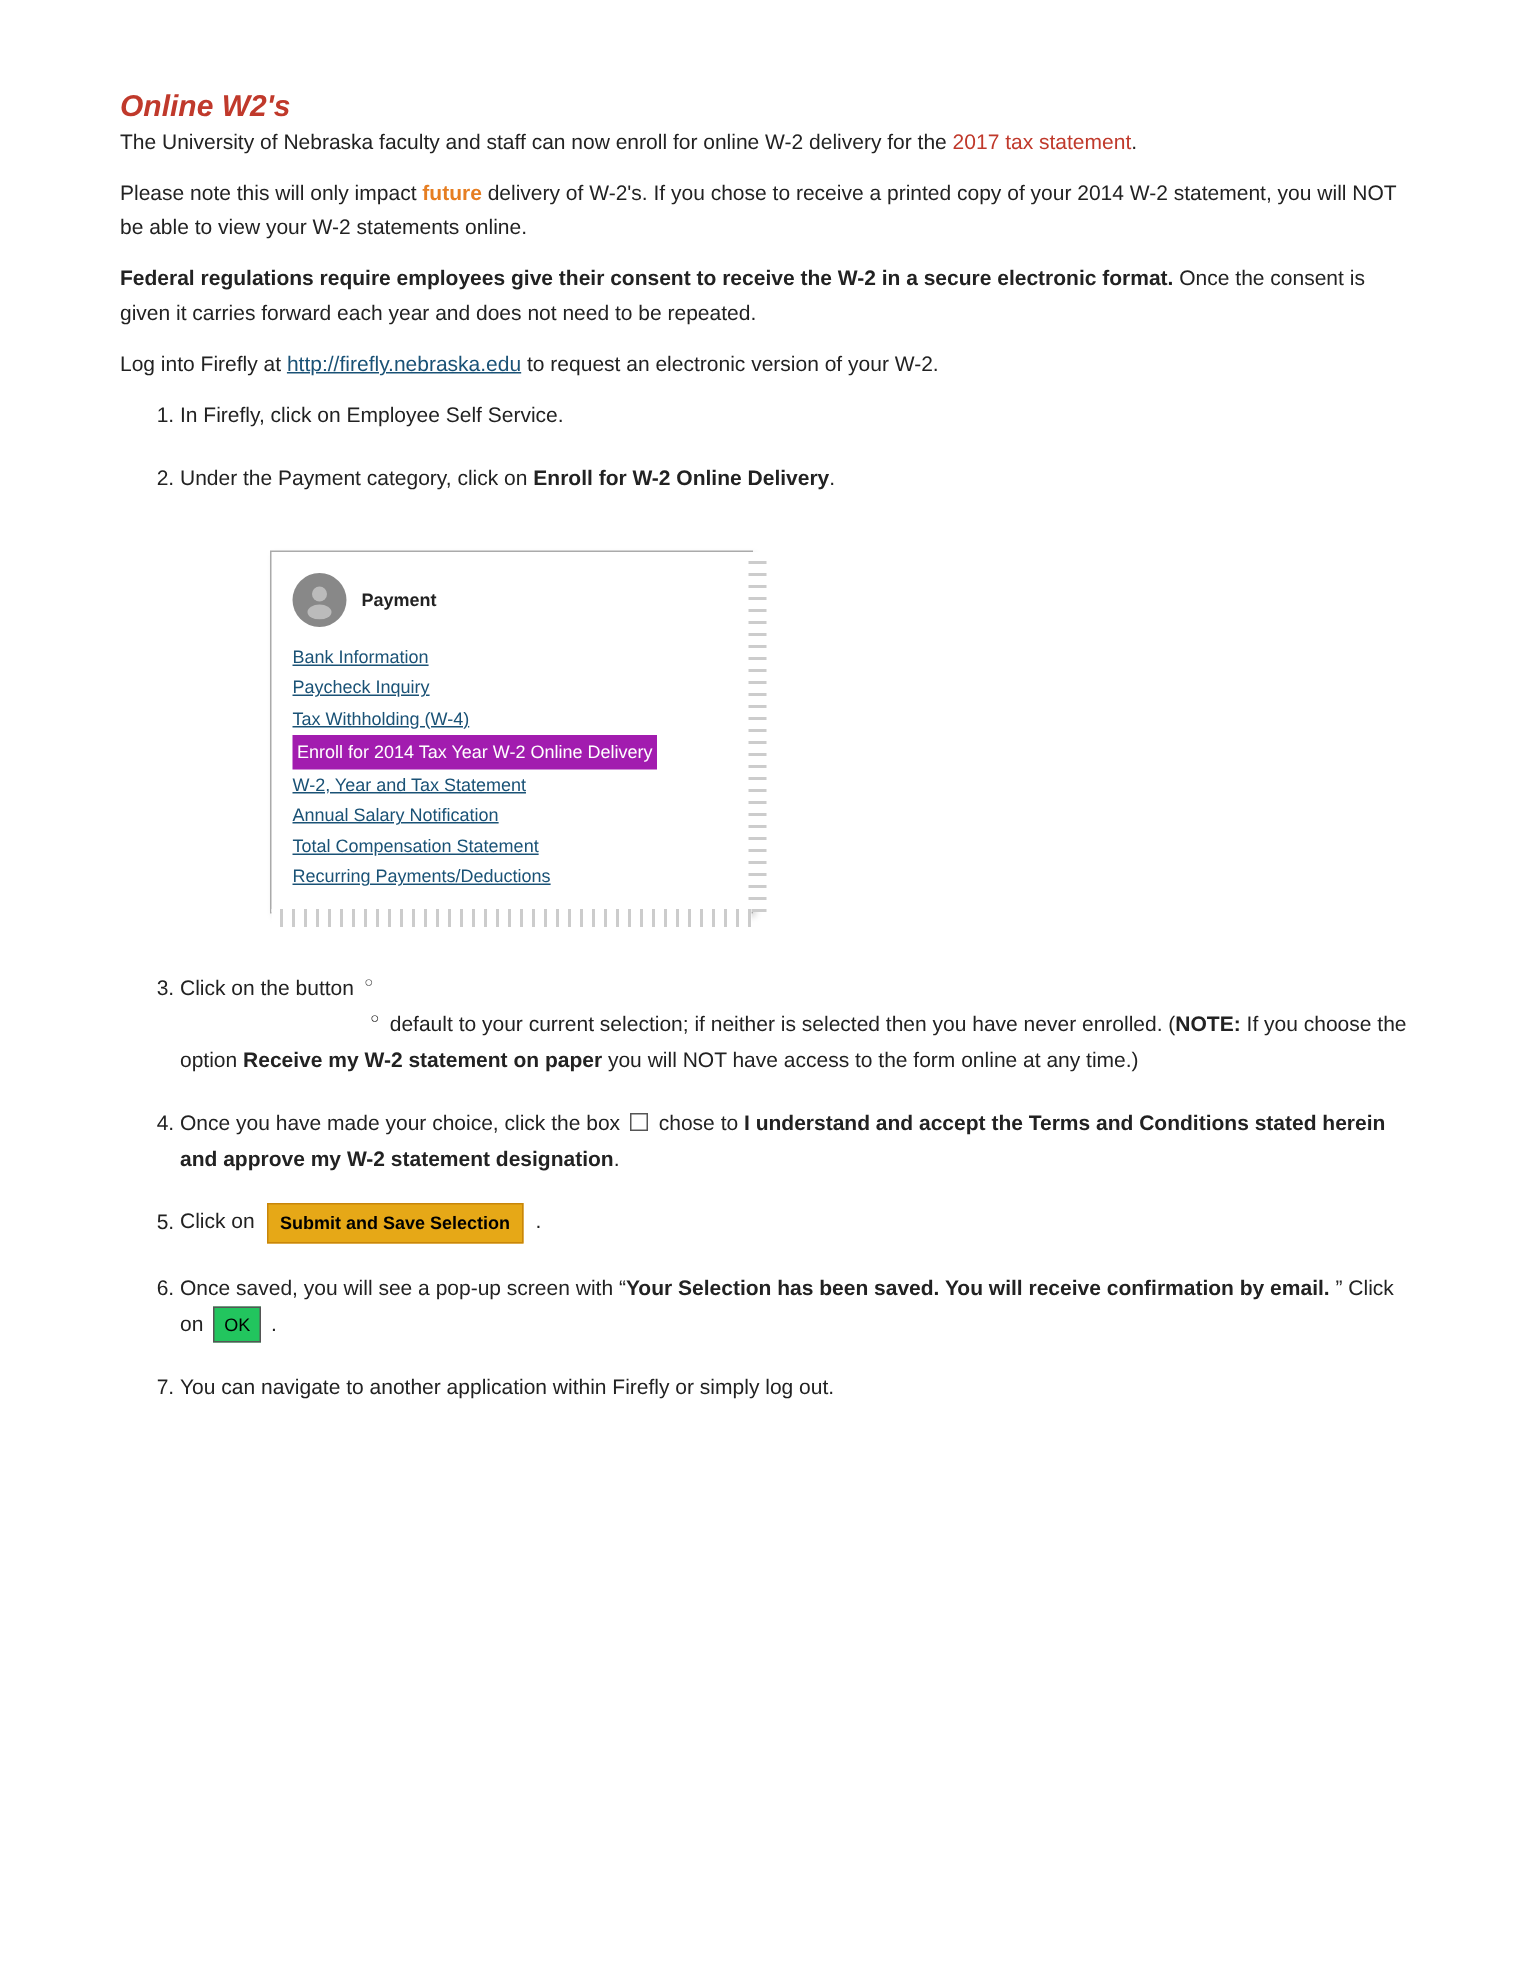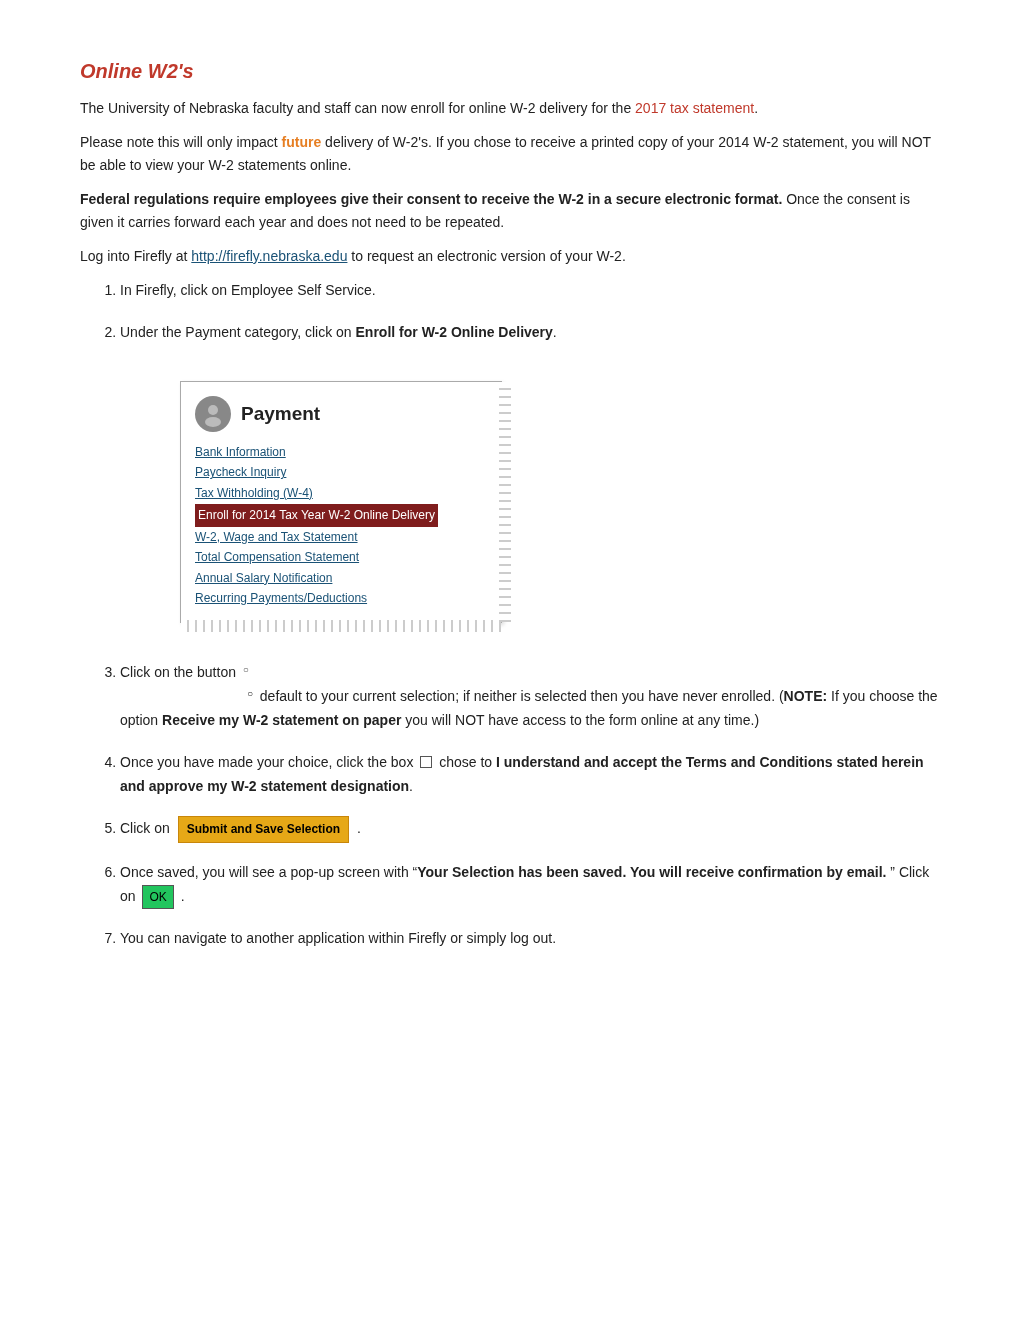--- a/index.html
+++ b/index.html
@@ -9,21 +9,20 @@
       font-size: 14px;
       color: #222;
       padding: 60px 80px;
       max-width: 1020px;
     }
     h1.page-title {
       font-size: 20px;
       font-weight: bold;
       font-style: italic;
       color: #c0392b;
-      margin-bottom: 14px;
     }
     p { margin-bottom: 12px; line-height: 1.6; }
     .highlight-red { color: #c0392b; }
     .highlight-orange { color: #e67e22; font-weight: bold; }
     a { color: #1a5276; text-decoration: underline; }
     .bold { font-weight: bold; }
     ol { margin-left: 40px; margin-bottom: 12px; }
     ol li { margin-bottom: 18px; line-height: 1.7; }
     .screenshot-box {
       border: 1px solid #aaa;
@@ -50,21 +49,21 @@
       border-radius: 50%;
       margin-right: 10px;
       display: flex;
       align-items: center;
       justify-content: center;
       font-size: 18px;
       color: #fff;
       overflow: hidden;
     }
     .screenshot-title {
-      font-size: 19px;
+      font-size: 12px;
       font-weight: bold;
       color: #222;
     }
     .screenshot-links a {
       display: block;
       font-size: 12px;
       color: #1a5276;
       text-decoration: underline;
       line-height: 1.7;
     }
@@ -182,24 +181,24 @@
                 <circle cx="13" cy="9" r="5" fill="#bbb"></circle>
                 <ellipse cx="13" cy="21" rx="8" ry="5" fill="#bbb"></ellipse>
               </svg>
             </div>
             <div class="screenshot-title">Payment</div>
           </div>
           <div class="screenshot-links">
             <a href="#" class="">Bank Information</a>
             <a href="#" class="">Paycheck Inquiry</a>
             <a href="#" class="">Tax Withholding (W-4)</a>
-            <a href="#" class="highlighted" style="background:#7f1d1d;color:white;text-decoration:none;padding:1px 3px;display:inline-block;">Enroll for 2014 Tax Year W-2 Online Delivery</a>
-            <a href="#" class="">W-2, Wage and Tax Statement</a>
+            <a href="#" class="highlighted" style="background:#a21caf;color:white;text-decoration:none;padding:1px 3px;display:inline-block;">Enroll for 2014 Tax Year W-2 Online Delivery</a>
+            <a href="#" class="">W-2, Year and Tax Statement</a>
+            <a href="#" class="">Annual Salary Notification</a>
             <a href="#" class="">Total Compensation Statement</a>
-            <a href="#" class="">Annual Salary Notification</a>
             <a href="#" class="">Recurring Payments/Deductions</a>
           </div>
         </div>
         <div class="torn-edge"></div>
         <div class="torn-bottom"></div>
       </div>
     </div>
   </li>
 
   <li style="margin-top:8px;">

